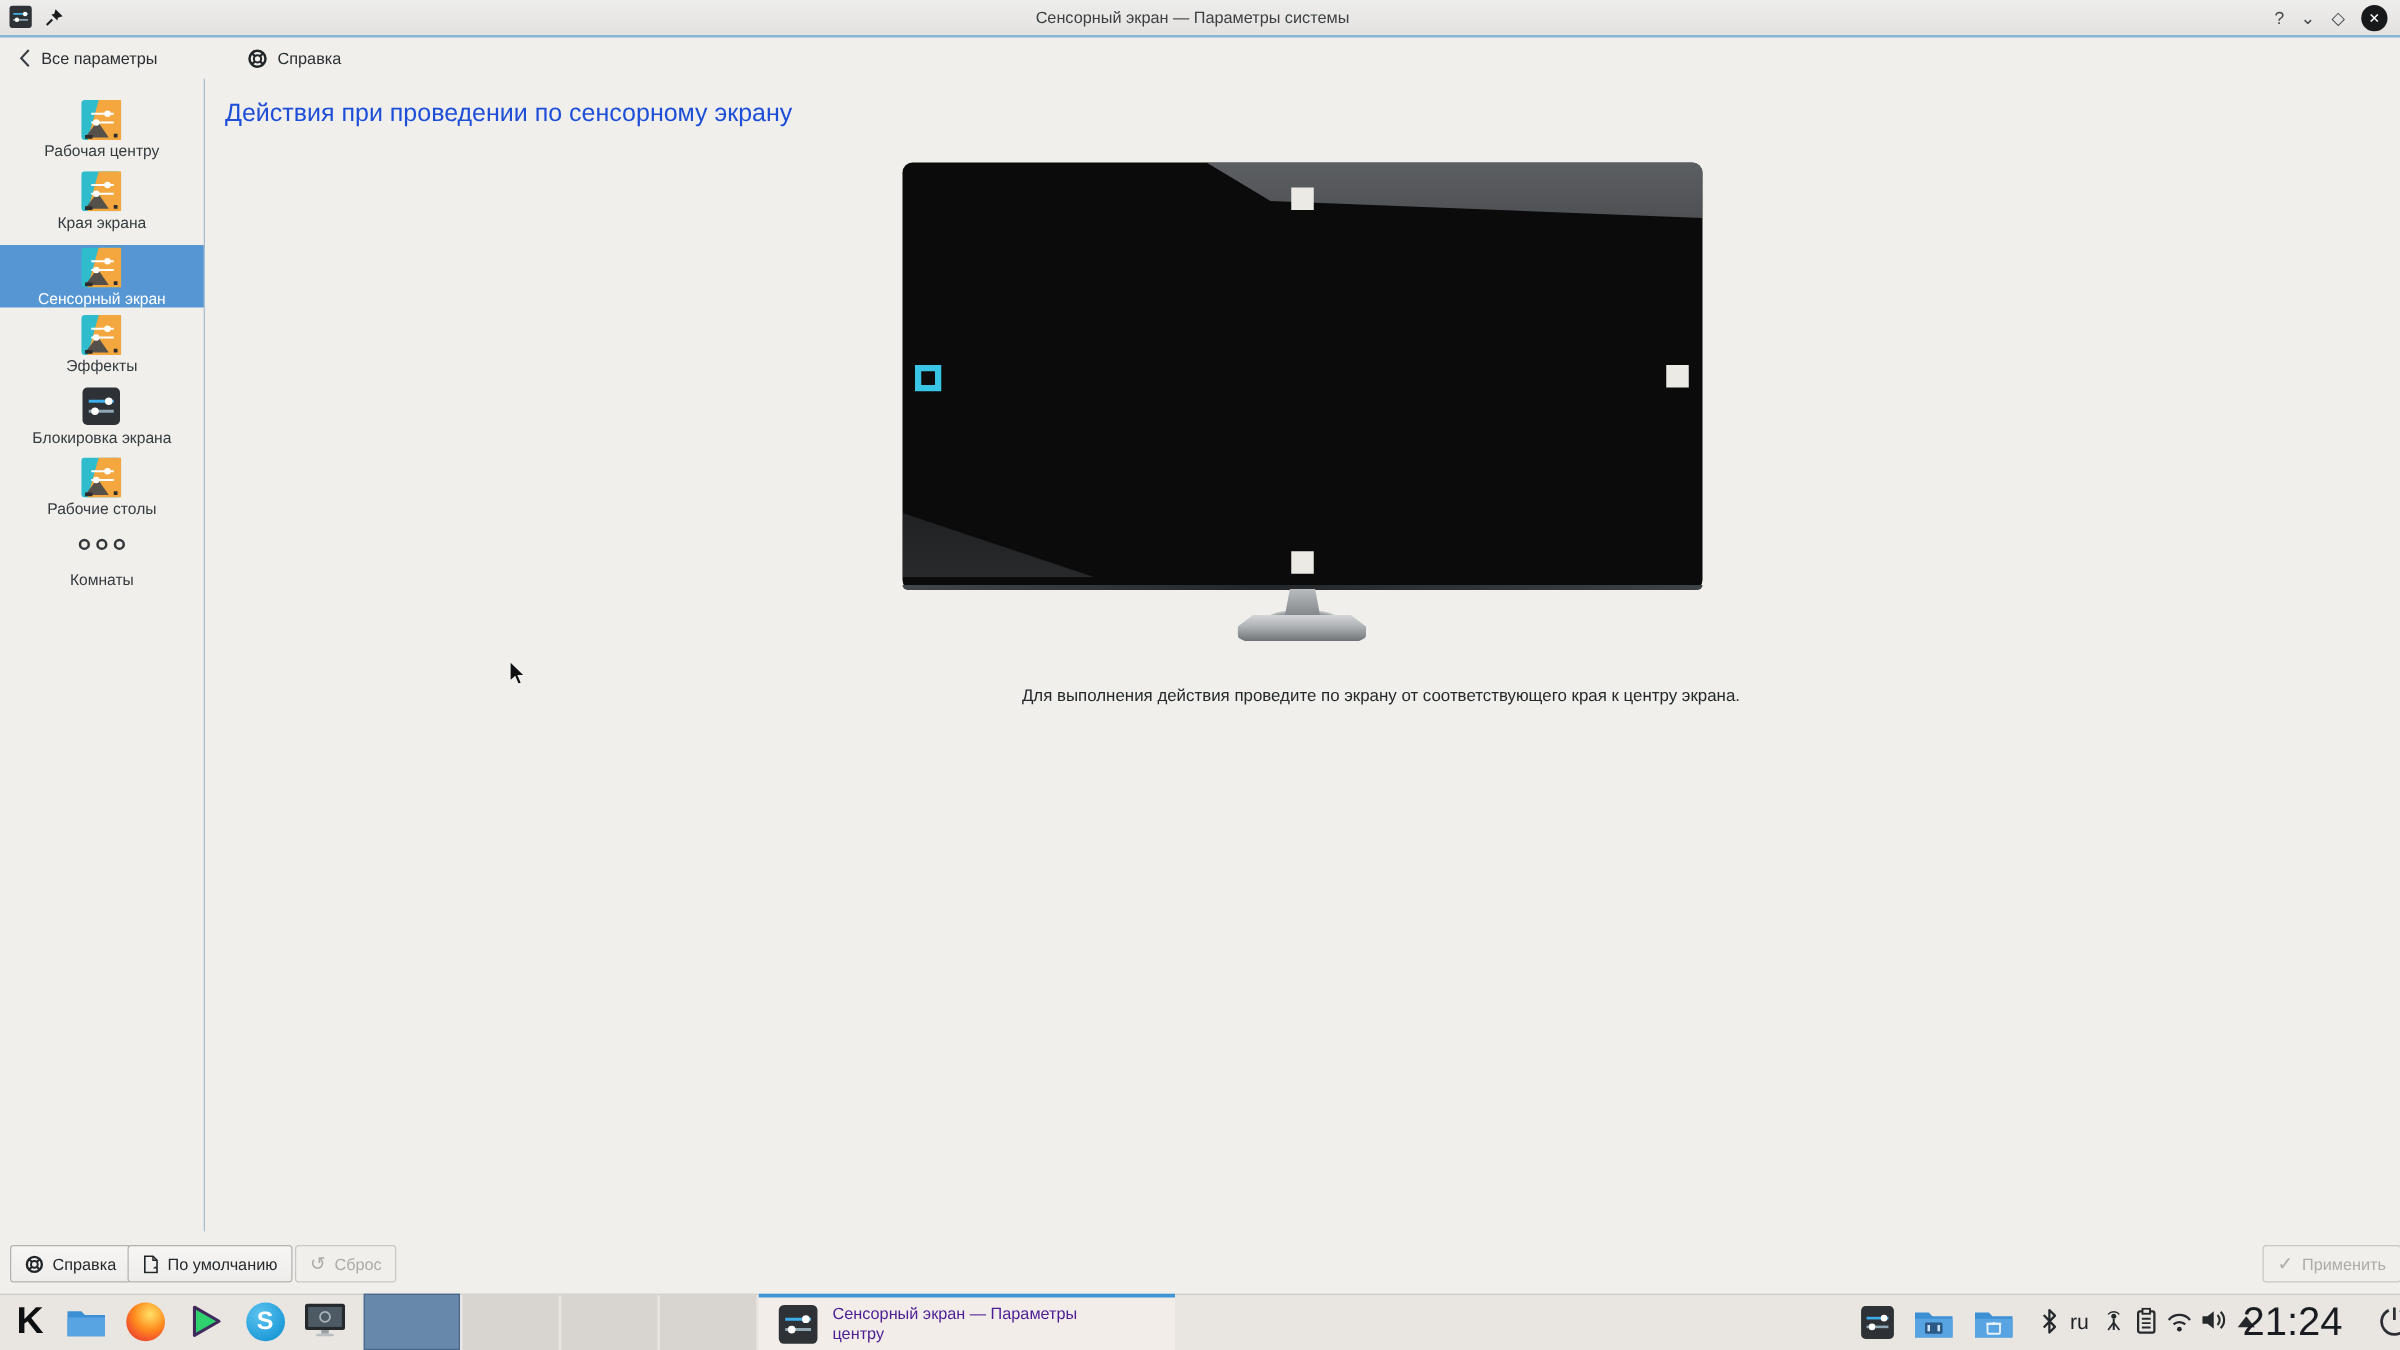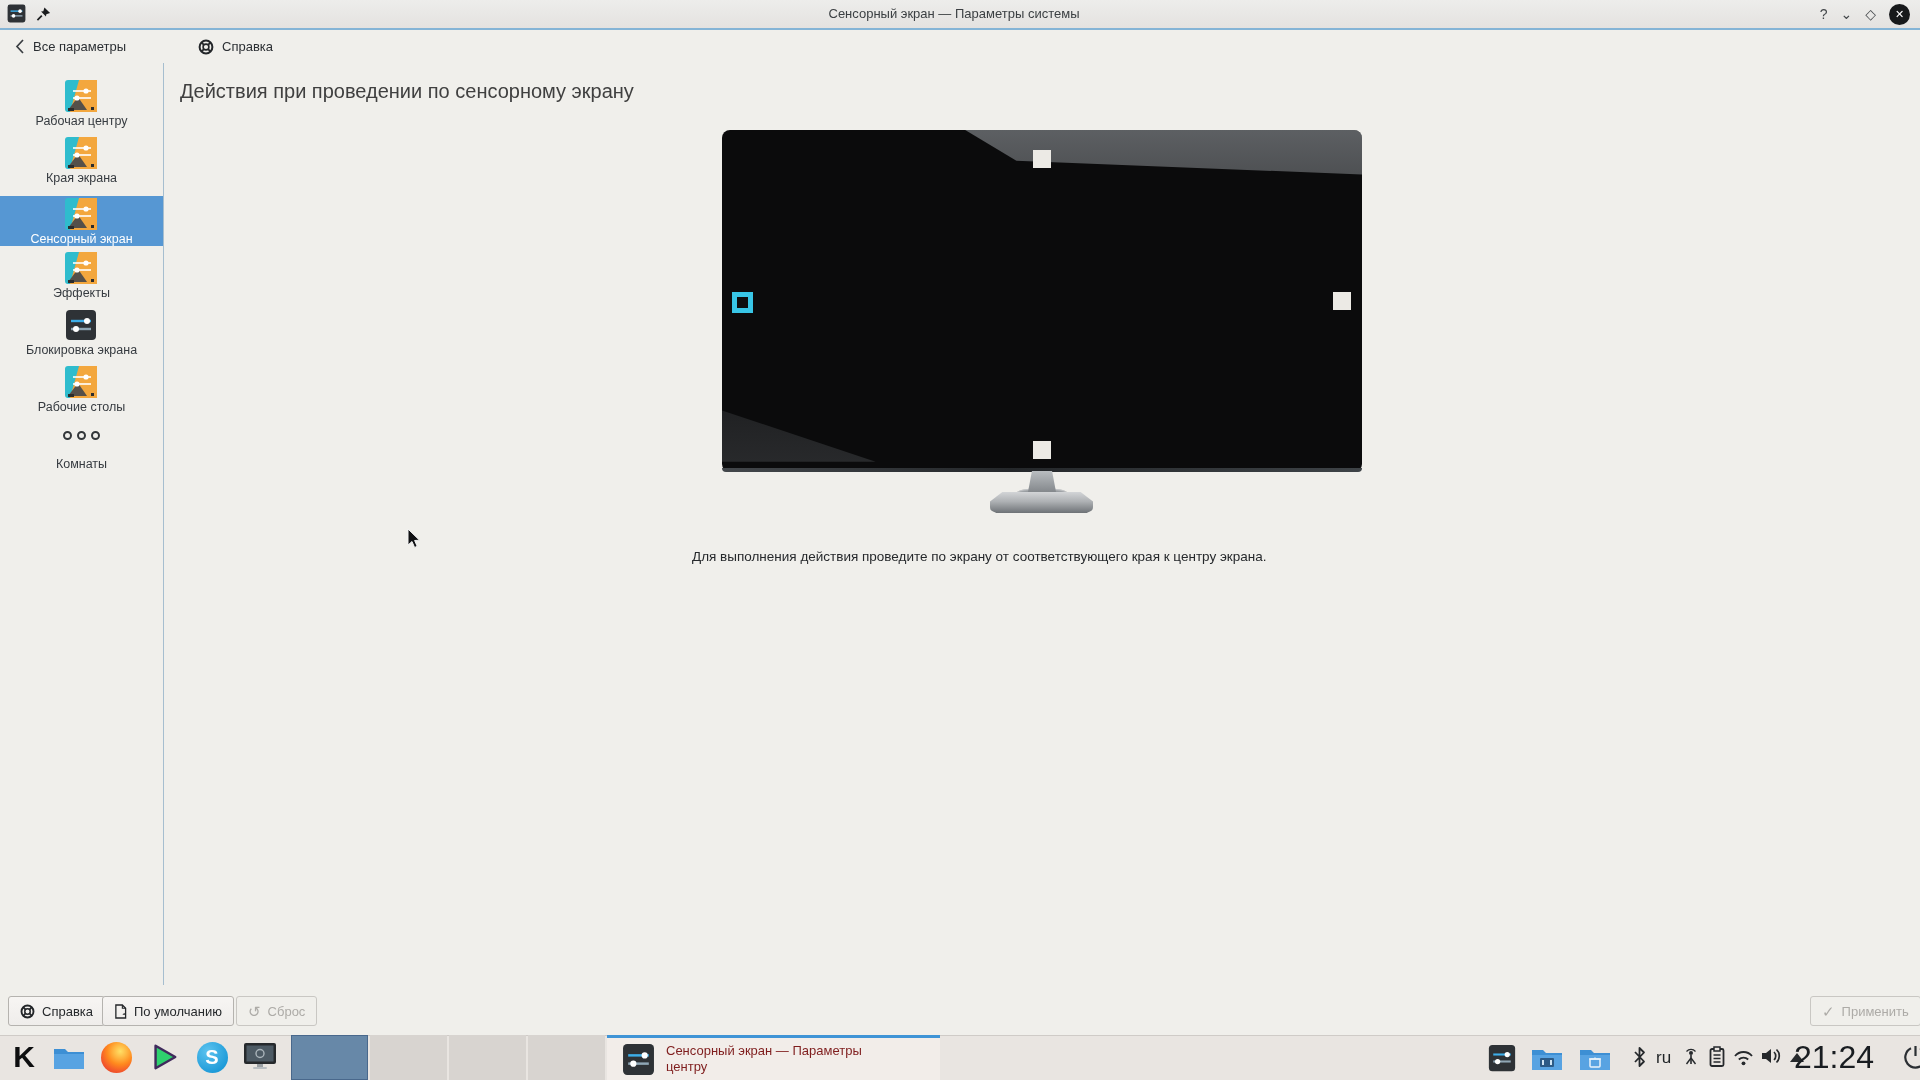--- a/index.html
+++ b/index.html
@@ -29,21 +29,21 @@
   .side-item { left:0; width:163px; height:50px; cursor:default; }
   .side-item.selected { background:#5697d3; }
   .side-icon { position:absolute; left:65px; top:2px; width:32px; height:32px; }
   .side-label { position:absolute; left:0; top:36px; width:163px; text-align:center;
     font-size:12.5px; color:#363b40; }
   .side-item.selected .side-label { color:#ffffff; }
   .dots-icon { position:absolute; left:0; top:10px; width:163px; display:flex; gap:5px; justify-content:center; }
   .dots-icon i { width:9px; height:9px; border:2.5px solid #33373a; border-radius:50%; background:transparent; }
 
   
-  .heading { left:180px; top:80px; font-size:20px; color:#404040; }
+  .heading { left:180px; top:80px; font-size:20px; color:#1d4ed8; }
 
   .monitor { left:722px; top:130px; width:640px; height:342px; background:#0b0b0c; border-radius:8px; }
   .monitor .glare-tr { position:absolute; inset:0; border-radius:8px;
     background:linear-gradient(to bottom, rgba(160,165,170,.55), rgba(160,165,170,0) 72%);
     -webkit-clip-path:polygon(38% 0,100% 0,100% 13%,46% 9%); clip-path:polygon(38% 0,100% 0,100% 13%,46% 9%); }
   .monitor .glare-bl { position:absolute; inset:0; border-radius:8px;
     background:linear-gradient(to top, rgba(120,125,130,.28), rgba(120,125,130,0) 60%);
     -webkit-clip-path:polygon(0 82%,24% 97%,0 97%); clip-path:polygon(0 82%,24% 97%,0 97%); }
   .monitor .bezel-bottom { position:absolute; left:0; right:0; bottom:0; height:4px;
     background:linear-gradient(to right,#43474b,#24272a 45%,#3e4347); border-radius:0 0 8px 8px; }
@@ -58,21 +58,21 @@
     background:linear-gradient(#b9bdc0,#84888c);
     -webkit-clip-path:polygon(14% 0,86% 0,100% 100%,0 100%); clip-path:polygon(14% 0,86% 0,100% 100%,0 100%); }
   .stand-ring { left:1016px; top:488px; width:52px; height:11px; border-radius:50%;
     background:#94989c; box-shadow:inset 0 1px 2px rgba(255,255,255,.6), inset 0 -1px 2px rgba(0,0,0,.35); }
   .stand-base { left:990px; top:492px; width:103px; height:21px;
     background:linear-gradient(#d3d5d7 0%,#aeb1b4 45%,#6e7276 100%);
     border-radius:6px;
     -webkit-clip-path:polygon(12% 0,88% 0,100% 45%,100% 86%,94% 100%,6% 100%,0 86%,0 45%);
     clip-path:polygon(12% 0,88% 0,100% 45%,100% 86%,94% 100%,6% 100%,0 86%,0 45%); }
 
-  .instruction { left:692px; top:549px; width:700px; text-align:left; font-size:13.5px; color:#26292c; }
+  .instruction { left:692px; top:549px; width:700px; text-align:right; font-size:13.5px; color:#26292c; }
 
   
   .btn { position:absolute; top:996px; height:30px; display:flex; align-items:center; gap:7px;
     padding:0 11px; font-size:13px; color:#26292c; background:linear-gradient(#f7f5f3,#efedeb);
     border:1px solid #b5b3af; border-radius:3px; }
   .btn.disabled { color:#adaba7; background:#f0efeb; border-color:#c9c7c3; }
   .glyph-sm { font-size:15px; line-height:1; }
 
   
   .cursor { left:405px; top:528px; width:20px; height:22px; }
@@ -84,21 +84,21 @@
   .ff-circle { width:31px; height:31px; border-radius:50%;
     background:radial-gradient(circle at 62% 30%, #ffe066 0%, #ffb13d 26%, #ff8a1e 45%, #f3572b 70%, #d8371c 100%); }
   .skype-circle { width:31px; height:31px; border-radius:50%;
     background:radial-gradient(circle at 35% 30%, #5cc3ef, #1d9ad8 75%); display:flex; align-items:center; justify-content:center;
     color:#fff; font-weight:700; font-size:20px; }
   .pager { left:291px; top:1035px; height:45px; display:flex; gap:2px; }
   .pager .cell { width:77px; height:45px; background:#d8d4d0; }
   .pager .cell.active { background:#6788a8; border:1px solid #49688c; box-shadow:0 2px 0 #aac8e0; }
   .task-btn { left:607px; top:1035px; width:333px; height:45px; background:#f2ede9;
     border-top:3px solid #3f94d6; display:flex; align-items:center; gap:11px; padding-left:15px; }
-  .task-text { font-size:13px; color:#7f1d1d; line-height:1.22; }
+  .task-text { font-size:13px; color:#4c1d95; line-height:1.22; }
   .tray { position:absolute;margin-left:20px; }
   .ru-label { font-size:17px; color:#1f2326; }
   .clock { left:1790px; top:1039px; width:88px; text-align:center; font-size:32px; color:#191d21; }
 
   svg { display:block; }
 </style>
 </head>
 <body>
 
 <svg width="0" height="0" style="position:absolute">

